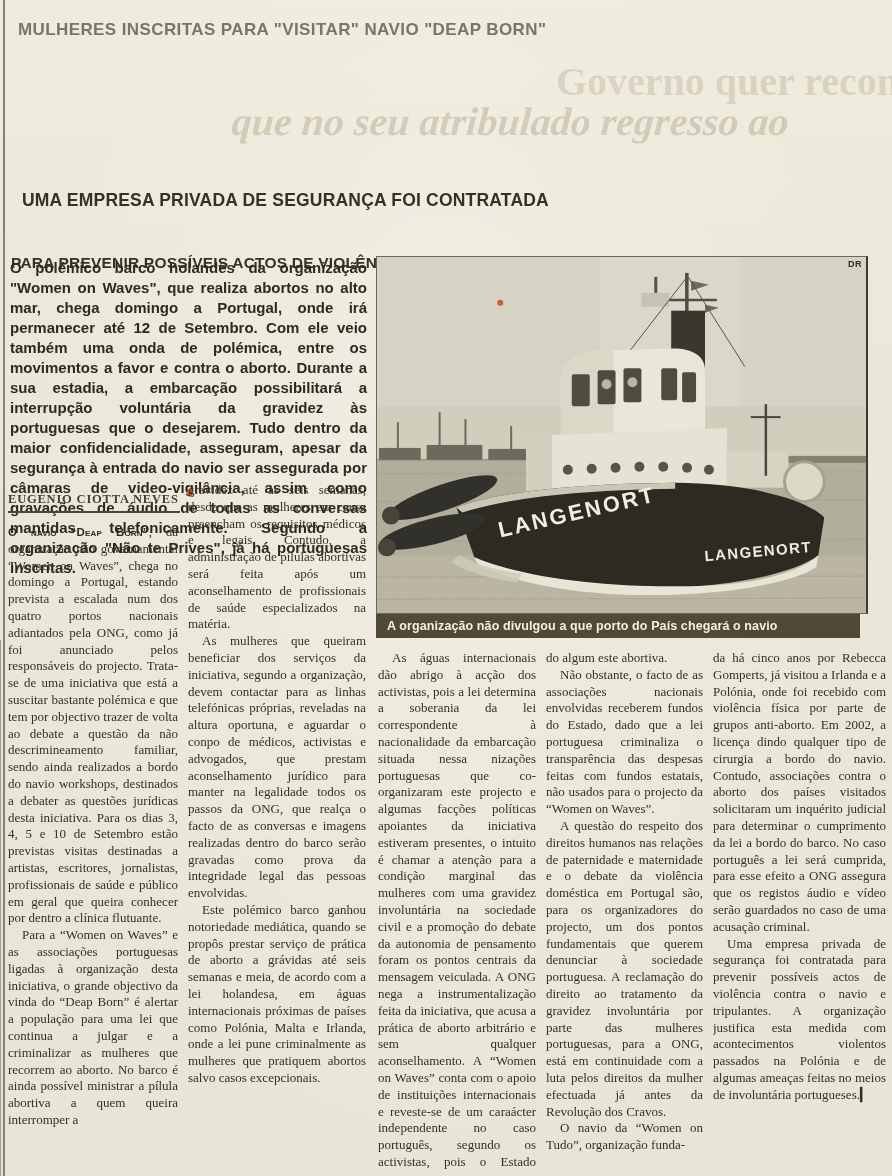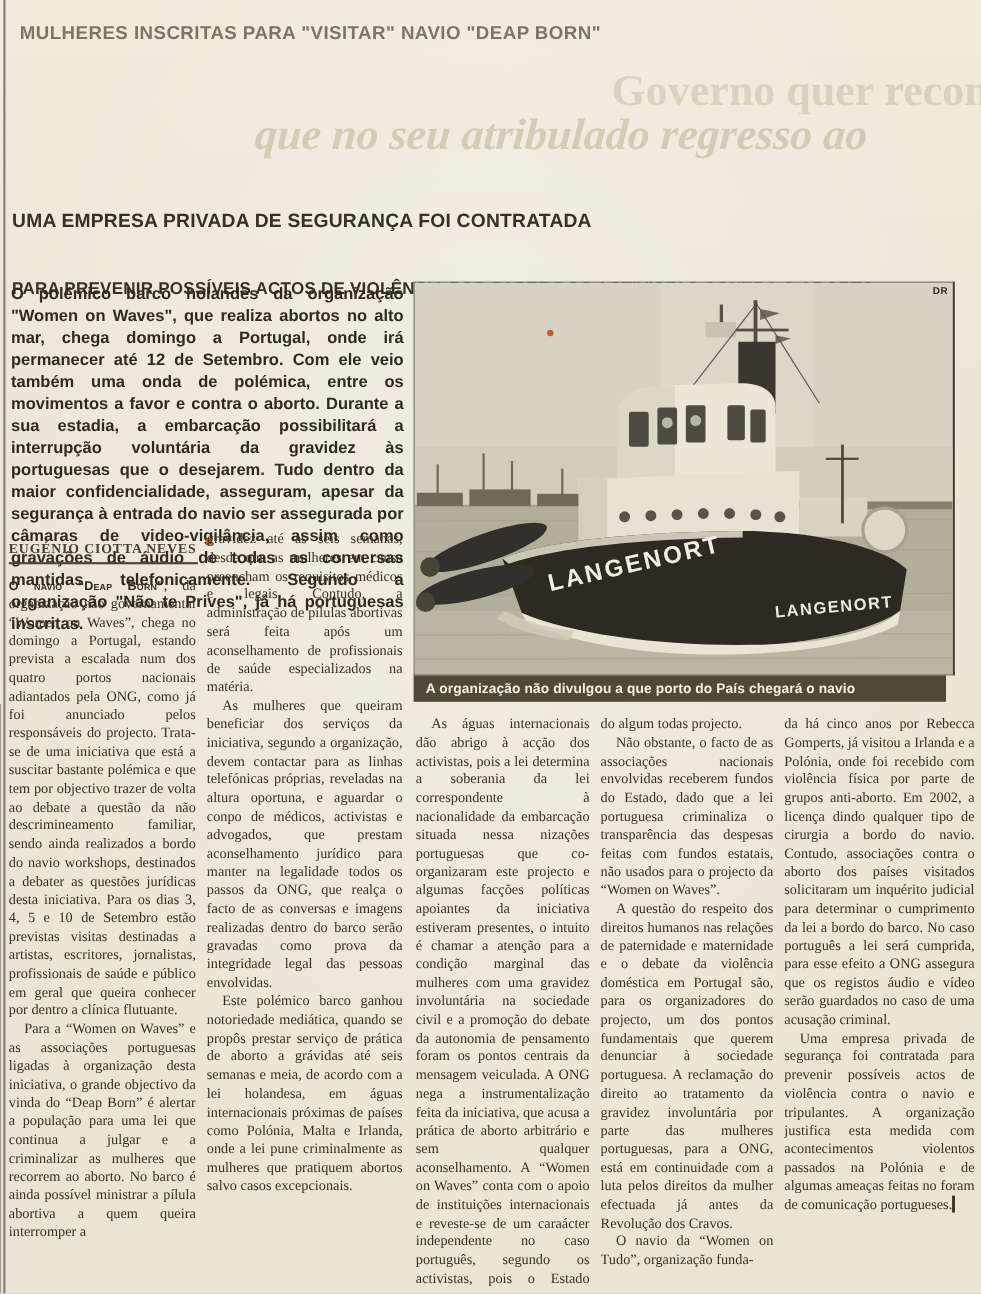--- a/index.html
+++ b/index.html
@@ -29,21 +29,21 @@
     letter-spacing:.4px;color:#7b7565;
   }
   .headline{
     position:absolute;left:10px;top:46px;margin:0;width:880px;
     font-family:"Liberation Serif",serif;font-weight:700;
     font-size:63px;line-height:70px;color:#2a2315;
     letter-spacing:-0.5px;
   }
   .headline .hl{display:block;}
   .subhead1{
-    position:absolute;left:11px;top:190px;
+    position:absolute;left:22px;top:190px;
     font:700 17.5px "Liberation Sans",sans-serif;color:#363126;letter-spacing:.2px;
   }
   .subhead2{
     position:absolute;left:11px;top:228px;
     font:700 15.5px "Liberation Sans",sans-serif;color:#363126;letter-spacing:.2px;margin-top:26px;
   }
   .lead{
     position:absolute;left:10px;top:258px;width:357px;
     font:700 15px/20px "Liberation Sans",sans-serif;
     color:#2f2a1f;text-align:justify;
@@ -213,23 +213,23 @@
     </div>
   <div class="col col2">
       <p class="noindent">gravidez até às seis semanas, desde que as mulheres em causa preencham os requisitos médicos e legais. Contudo, a administração de pílulas abortivas será feita após um aconselhamento de profissionais de saúde especializados na matéria.</p>
       <p class="indent">As mulheres que queiram beneficiar dos serviços da iniciativa, segundo a organização, devem contactar para as linhas telefónicas próprias, reveladas na altura oportuna, e aguardar o conpo de médicos, activistas e advogados, que prestam aconselhamento jurídico para manter na legalidade todos os passos da ONG, que realça o facto de as conversas e imagens realizadas dentro do barco serão gravadas como prova da integridade legal das pessoas envolvidas.</p>
       <p class="indent">Este polémico barco ganhou notoriedade mediática, quando se propôs prestar serviço de prática de aborto a grávidas até seis semanas e meia, de acordo com a lei holandesa, em águas internacionais próximas de países como Polónia, Malta e Irlanda, onde a lei pune criminalmente as mulheres que pratiquem abortos salvo casos excepcionais.</p>
     </div>
   <div class="col col3">
       <p class="indent">As águas internacionais dão abrigo à acção dos activistas, pois a lei determina a soberania da lei correspondente à nacionalidade da embarcação situada nessa nizações portuguesas que co-organizaram este projecto e algumas facções políticas apoiantes da iniciativa estiveram presentes, o intuito é chamar a atenção para a condição marginal das mulheres com uma gravidez involuntária na sociedade civil e a promoção do debate da autonomia de pensamento foram os pontos centrais da mensagem veiculada. A ONG nega a instrumentalização feita da iniciativa, que acusa a prática de aborto arbitrário e sem qualquer aconselhamento. A “Women on Waves” conta com o apoio de instituições internacionais e reveste-se de um caraácter independente no caso português, segundo os activistas, pois o Estado português não financiou de mo-</p>
     </div>
   <div class="col col4">
-      <p class="noindent">do algum todas projecto.</p>
+      <p class="noindent">do algum este abortiva.</p>
       <p class="indent">Não obstante, o facto de as associações nacionais envolvidas receberem fundos do Estado, dado que a lei portuguesa criminaliza o transparência das despesas feitas com fundos estatais, não usados para o projecto da “Women on Waves”.</p>
       <p class="indent">A questão do respeito dos direitos humanos nas relações de paternidade e maternidade e o debate da violência doméstica em Portugal são, para os organizadores do projecto, um dos pontos fundamentais que querem denunciar à sociedade portuguesa. A reclamação do direito ao tratamento da gravidez involuntária por parte das mulheres portuguesas, para a ONG, está em continuidade com a luta pelos direitos da mulher efectuada já antes da Revolução dos Cravos.</p>
       <p class="indent">O navio da “Women on Tudo”, organização funda-</p>
     </div>
   <div class="col col5">
       <p class="noindent">da há cinco anos por Rebecca Gomperts, já visitou a Irlanda e a Polónia, onde foi recebido com violência física por parte de grupos anti-aborto. Em 2002, a licença dindo qualquer tipo de cirurgia a bordo do navio. Contudo, associações contra o aborto dos países visitados solicitaram um inquérito judicial para determinar o cumprimento da lei a bordo do barco. No caso português a lei será cumprida, para esse efeito a ONG assegura que os registos áudio e vídeo serão guardados no caso de uma acusação criminal.</p>
-      <p class="indent">Uma empresa privada de segurança foi contratada para prevenir possíveis actos de violência contra o navio e tripulantes. A organização justifica esta medida com acontecimentos violentos passados na Polónia e de algumas ameaças feitas no foram de comunicação portugueses.▎</p>
+      <p class="indent">Uma empresa privada de segurança foi contratada para prevenir possíveis actos de violência contra o navio e tripulantes. A organização justifica esta medida com acontecimentos violentos passados na Polónia e de algumas ameaças feitas no meios de involuntária portugueses.▎</p>
     </div>
 
 </div>
 
 </body></html>

